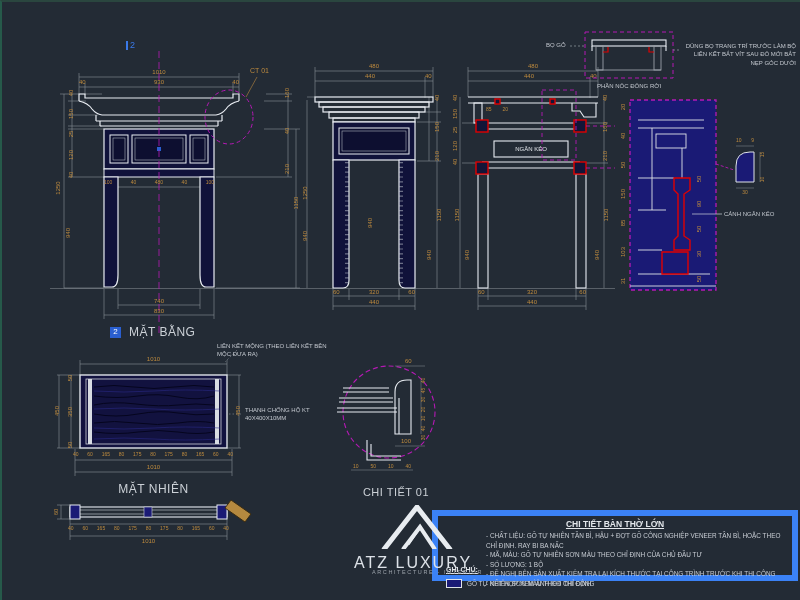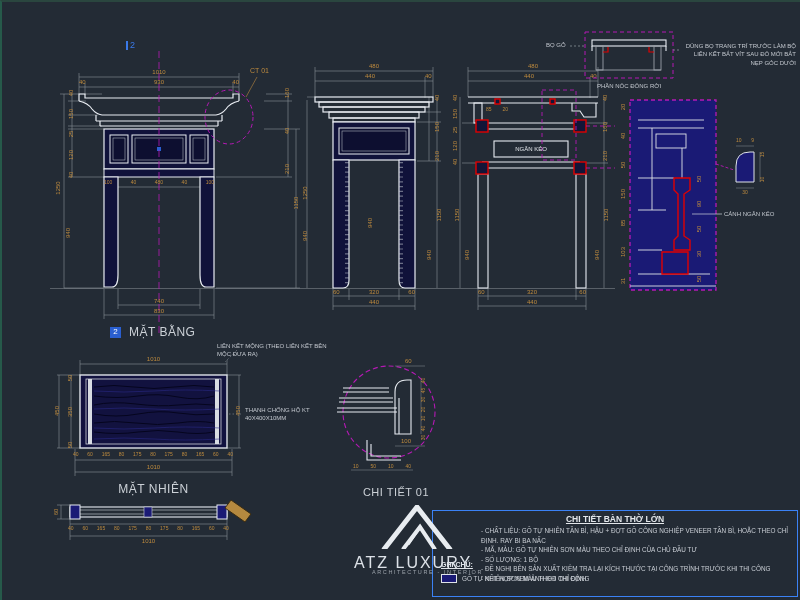--- a/index.html
+++ b/index.html
@@ -489,21 +489,21 @@
         <span class="dim dim5">80</span>
         <span class="dim dim5">175</span>
         <span class="dim dim5">80</span>
         <span class="dim dim5">165</span>
         <span class="dim dim5">60</span>
         <span class="dim dim5">40</span>
       </div>
     <span class="abs dim ctr" style="left:23px;top:40px;width:157px">1010</span>
   </div>
 
-  <div class="abs" style="left:430px;top:508px;width:366px;height:87px;border:1px solid #3b82f6">
+  <div class="abs" style="left:430px;top:508px;width:366px;height:71px;border:6px solid #3b82f6">
     <div class="notes-title" style="margin-top:3px">CHI TIẾT BÀN THỜ LỚN</div>
     <div style="margin:2px 4px 0 48px">
         <div class="note-item">- CHẤT LIỆU: GỖ TỰ NHIÊN TẦN BÌ, HẬU + ĐỢT GỖ CÔNG NGHIỆP VENEER TẦN BÌ, HOẶC THEO CHỈ ĐỊNH. RAY BI BA NẤC</div>
         <div class="note-item">- MÃ, MÀU: GỖ TỰ NHIÊN SƠN MÀU THEO CHỈ ĐỊNH CỦA CHỦ ĐẦU TƯ</div>
         <div class="note-item">- SỐ LƯỢNG: 1 BỘ</div>
         <div class="note-item">- ĐỀ NGHỊ BÊN SẢN XUẤT KIỂM TRA LẠI KÍCH THƯỚC TẠI CÔNG TRÌNH TRƯỚC KHI THI CÔNG</div>
         <div class="note-item">- KẾT HỢP XEM ẢNH KHI THI CÔNG</div>
       </div>
     <div class="abs" style="left:8px;top:50px">
       <div class="legend-title">GHI CHÚ:</div>

